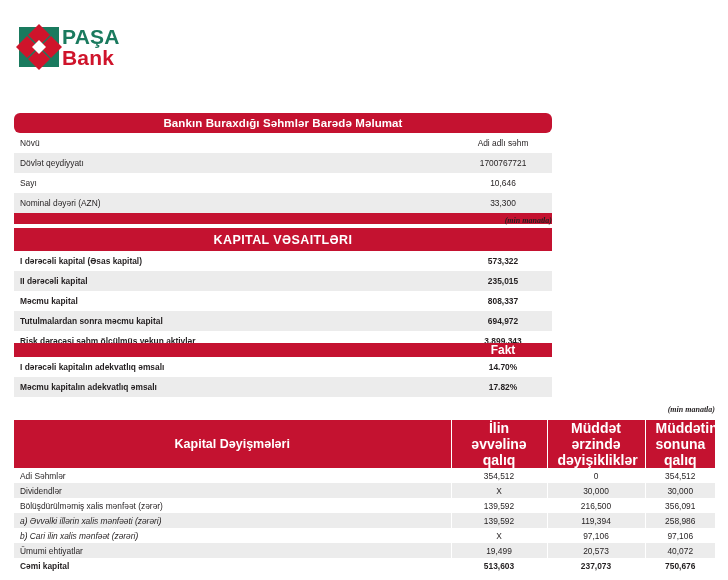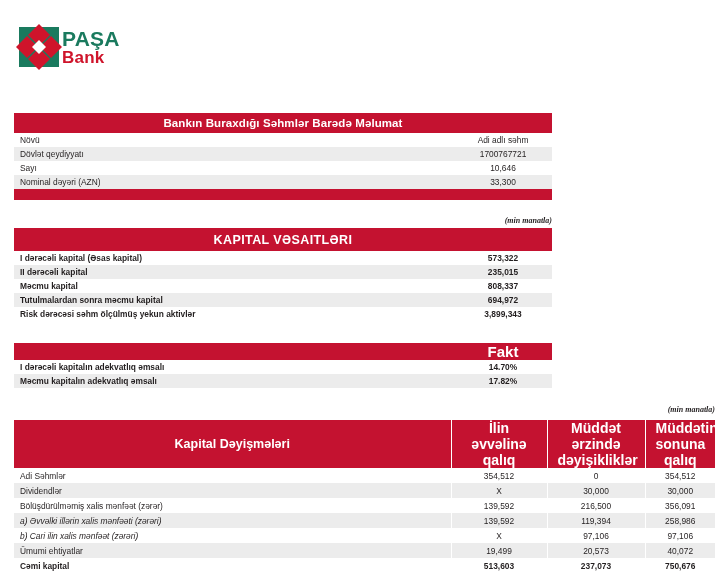--- a/index.html
+++ b/index.html
@@ -41,21 +41,21 @@
     font-weight: bold;
     letter-spacing: 0.2px;
   }
   .logo-pasa {
     font-size: 21px;
     color: #1a7a5e;
     display: block;
     font-weight: bold;
   }
   .logo-bank {
-    font-size: 17px;
+    font-size: 21px;
     color: #cf142b;
     display: block;
     font-weight: bold;
   }
 
   
   .tbl {
     position: absolute;
     border-collapse: collapse;
     table-layout: fixed;
@@ -69,20 +69,21 @@
   .band {
     background: #c41230;
     color: #ffffff;
     font-weight: bold;
     text-align: center;
   }
   .band-title-1 {
     font-size: 11.5px;
     height: 20px;
     letter-spacing: 0.1px;
+    border-radius: 6px;
   }
   .band-title-2 {
     font-size: 12.5px;
     height: 23px;
     letter-spacing: 0.4px;
   }
   .band-plain {
     background: #c41230;
     height: 11px;
   }
@@ -92,21 +93,21 @@
     padding-left: 6px !important;
     color: #231f20;
   }
   .val {
     text-align: center;
     color: #231f20;
     margin-top: 36px;
   }
   .row-a { background: #ffffff; }
   .row-b { background: #ececec; }
-  .rh { height: 14px; }
+  .rh { height: 20px; }
   .bold { font-weight: bold; }
   .ital { font-style: italic; }
 
   .unit-note {
     position: absolute;
     font-family: "Liberation Serif", serif;
     font-style: italic;
     font-weight: bold;
     font-size: 8px;
     color: #231f20;
@@ -124,21 +125,21 @@
   #table-capital col.c2 { width: 98px; }
 
   
   #table-adequacy { left: 14px; top: 343px; width: 538px; }
   #table-adequacy col.c1 { width: 440px; }
   #table-adequacy col.c2 { width: 98px; }
   #table-adequacy .fakt-head {
     background: #c41230;
     color: #fff;
     font-weight: bold;
-    font-size: 15px;
+    font-size: 12px;
     text-align: center;
     height: 14px;
   }
   #table-adequacy .blank-head {
     background: #c41230;
     height: 14px;
   }
 
   
   #table-changes { left: 14px; top: 420px; width: 701px; }

